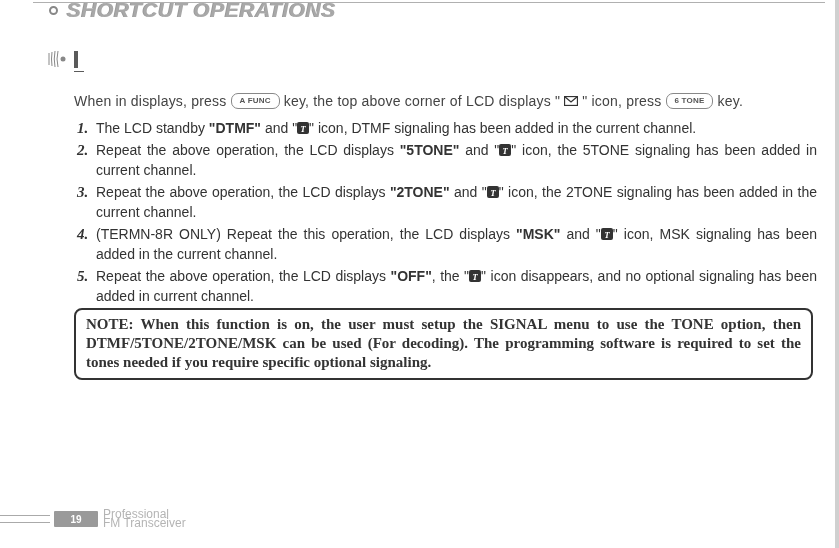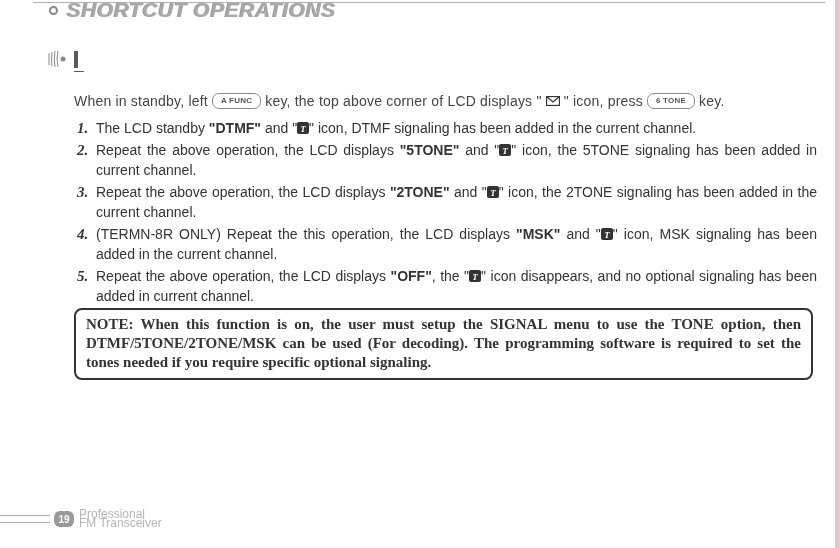--- a/index.html
+++ b/index.html
@@ -176,27 +176,27 @@
     width: 50px;
     height: 6px;
     border-top: 1px solid #aaaaaa;
     border-bottom: 1px solid #aaaaaa;
     margin-right: 4px;
   }
   .footer-page {
     display: inline-flex;
     align-items: center;
     justify-content: center;
-    width: 20px;
+    width: 44px;
     height: 16px;
     background: #9a9a9a;
     color: #ffffff;
     font-size: 10px;
     font-weight: bold;
-    border-radius: 6px;
+    border-radius: 1px;
     margin-right: 5px;
   }
   .footer-text {
     font-size: 12px;
     line-height: 9px;
     color: #b4b4b4;
   }
 </style>
 </head>
 <body>
@@ -217,21 +217,21 @@
           <path d="M10 0 Q8 8 10 16" stroke="#888" stroke-width="1" fill="none"></path>
           <circle cx="15" cy="8" r="2.5" fill="#888"></circle>
         </svg>
       </span>
       <span class="section-title">
         <span class="section-title-bar"></span>
       </span>
     </div>
 
     <div class="intro">
-      <span>When in standby, left </span>
+      <span>When in displays, press </span>
       <span class="keycap">A FUNC</span>
       <span> key, the top above corner of LCD displays " </span>
       <span>
         <svg class="env-icon" viewBox="0 0 14 10">
           <rect x="0.5" y="0.5" width="13" height="9" fill="none" stroke="#333" stroke-width="1.3"></rect>
           <path d="M0.5 0.5 L7 6 L13.5 0.5" fill="none" stroke="#333" stroke-width="1.3"></path>
         </svg>
       </span>
       <span> "  icon, press </span>
       <span class="keycap">6 TONE</span>

